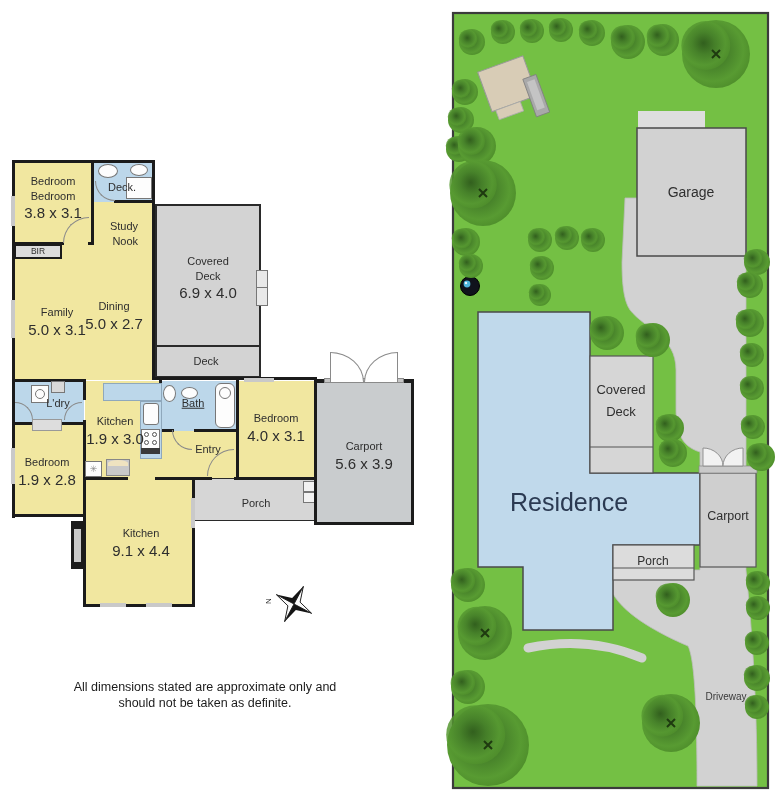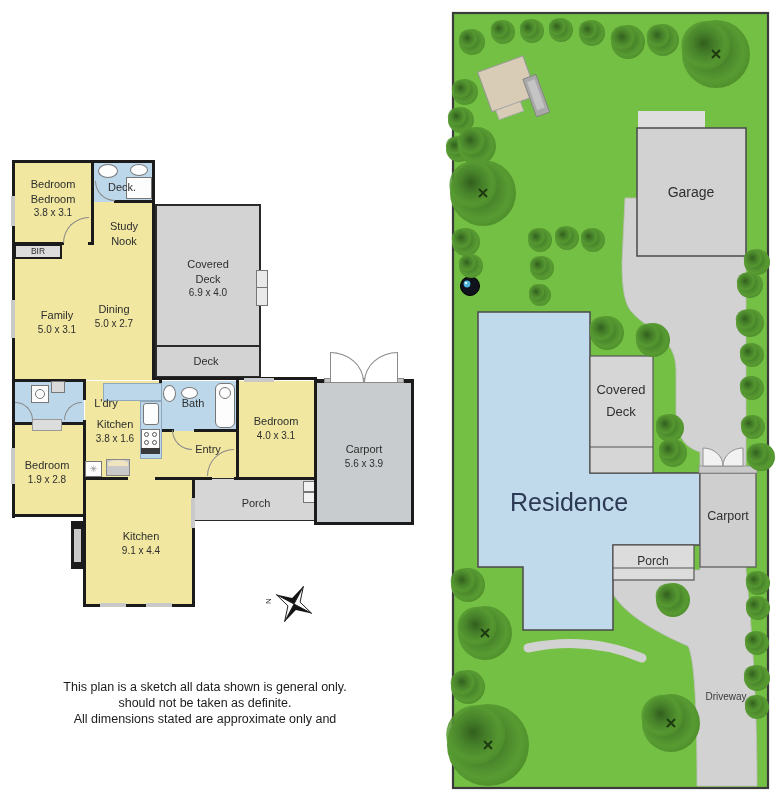--- a/index.html
+++ b/index.html
@@ -4,21 +4,21 @@
 <style>
   html,body{margin:0;padding:0;background:#ffffff;}
   #canvas{position:relative;width:778px;height:800px;background:#ffffff;overflow:hidden;
           font-family:"Liberation Sans", sans-serif;}
   .fill{position:absolute;}
   .wall{position:absolute;background:#1b1b1b;}
   .sill{position:absolute;background:#c9c9c9;}
   .lbl{position:absolute;transform:translate(-50%,-50%);text-align:center;
        color:#2e2e2e;font-size:11px;line-height:1.32;white-space:nowrap;}
   .lbl span{display:block;}
-  .dims{font-size:10px;}
+  .dims{font-size:15px;}
   .roomgray{position:absolute;background:#d3d3d3;border:2px solid #2a2a2a;box-sizing:border-box;}
   .fix{position:absolute;box-sizing:border-box;}
   .oval{border:1px solid #777;background:#fdfdfd;border-radius:50%;}
   .box{border:1px solid #777;background:#fdfdfd;}
   .arc{position:absolute;box-sizing:border-box;border:0 solid #8a8a8a;background:transparent;}
   .disclaimer{position:absolute;left:30px;top:679px;width:350px;text-align:center;
        font-size:12.5px;line-height:16px;color:#1b1b1b;}
   svg text{font-family:"Liberation Sans", sans-serif;}
 </style>
 </head>
@@ -132,21 +132,21 @@
     <div class="arc" style="left:207px;top:449px;width:27px;height:27px;border-width:1px 0 0 1px;border-radius:100% 0 0 0;"></div>
 
     <div class="lbl" style="left:53px;top:198px;">
       <span>Bedroom</span>
         <span>Bedroom</span>
         <span class="dims">3.8 x 3.1</span>
     </div>
     <div class="lbl" style="left:122px;top:187px;">
         <span>Deck.</span>
       </div>
-    <div class="lbl" style="left:124px;top:234px;">
+    <div class="lbl" style="left:124px;top:234px;text-align:right;">
       <span>Study</span>
         <span>Nook</span>
     </div>
     <div class="lbl" style="left:38px;top:252px;font-size:8.5px;">
         <span>BIR</span>
       </div>
     <div class="lbl" style="left:57px;top:322px;">
       <span>Family</span>
         <span class="dims">5.0 x 3.1</span>
     </div>
@@ -155,28 +155,28 @@
         <span class="dims">5.0 x 2.7</span>
     </div>
     <div class="lbl" style="left:208px;top:278px;">
       <span>Covered</span>
         <span>Deck</span>
         <span class="dims">6.9 x 4.0</span>
     </div>
     <div class="lbl" style="left:206px;top:361px;">
         <span>Deck</span>
       </div>
-    <div class="lbl" style="left:58px;top:403px;margin-left:48px;">
+    <div class="lbl" style="left:58px;top:403px;">
         <span>L'dry</span>
       </div>
     <div class="lbl" style="left:115px;top:431px;">
       <span>Kitchen</span>
-        <span class="dims">3.8 x 1.6</span>
-    </div>
-    <div class="lbl" style="left:193px;top:403px;">
+        <span class="dims">1.9 x 3.0</span>
+    </div>
+    <div class="lbl" style="left:193px;top:403px;text-decoration:underline;">
         <span>Bath</span>
       </div>
     <div class="lbl" style="left:276px;top:428px;">
       <span>Bedroom</span>
         <span class="dims">4.0 x 3.1</span>
     </div>
     <div class="lbl" style="left:208px;top:449px;">
         <span>Entry</span>
       </div>
     <div class="lbl" style="left:364px;top:456px;">
@@ -198,23 +198,22 @@
     <svg width="72" height="56" style="position:absolute;left:256px;top:578px;" viewBox="0 0 72 56">
       <g transform="rotate(28 38 26)">
         <polygon points="38,6 42.5,21.5 58,26 42.5,30.5 38,46 33.5,30.5 18,26 33.5,21.5" fill="#141414"></polygon>
         <polygon points="38,6 42.5,21.5 58,26 38,26" fill="#fafafa" stroke="#141414" stroke-width="0.8"></polygon>
         <polygon points="38,46 33.5,30.5 18,26 38,26" fill="#fafafa" stroke="#141414" stroke-width="0.8"></polygon>
       </g>
       <text x="12" y="29" font-size="8" fill="#222" transform="rotate(-90 12 26)">N</text>
     </svg>
 
     <div class="disclaimer">
-      <div>This plan is a sketch all data shown is general only.</div>
+      <div>All dimensions stated are approximate only and</div>
       <div>should not be taken as definite.</div>
-      <div>All dimensions stated are approximate only and</div>
     </div>
   </div>
 
   <svg width="338" height="800" viewBox="440 0 338 800" style="position:absolute;left:440px;top:0;">
     <defs>
       <radialGradient id="treeG" cx="45%" cy="45%" r="60%">
         <stop offset="0%" stop-color="#2f5b1c"></stop>
         <stop offset="38%" stop-color="#47822a"></stop>
         <stop offset="75%" stop-color="#589b32"></stop>
         <stop offset="100%" stop-color="#4d8c2a"></stop>

